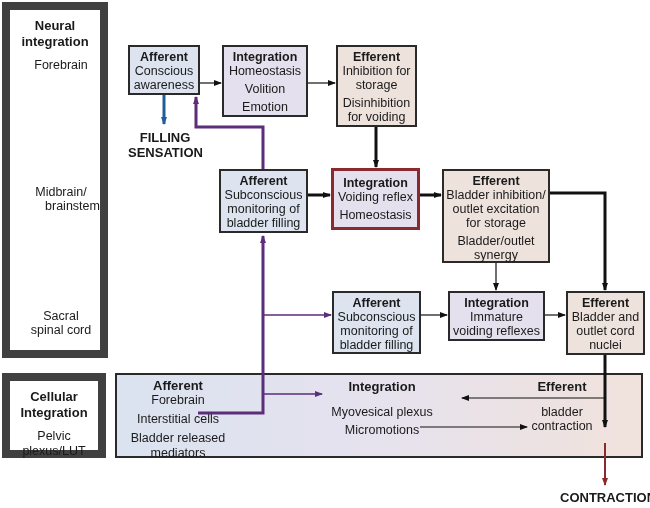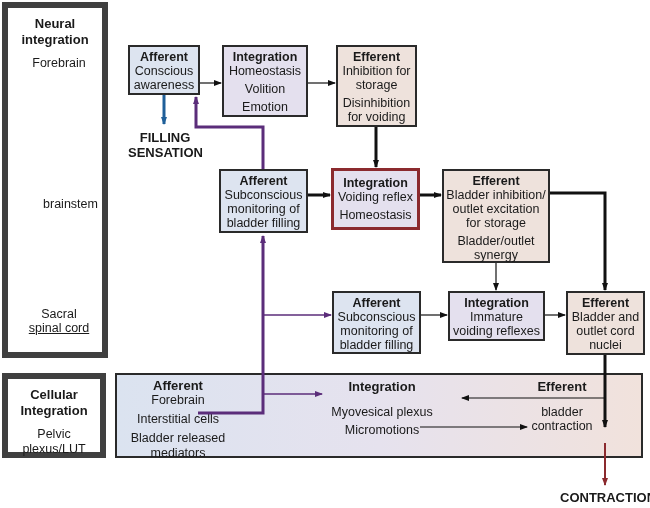--- a/index.html
+++ b/index.html
@@ -1,41 +1,42 @@
 <!DOCTYPE html>
 <html><head>
 <meta charset="utf-8">
 <style>
   html,body{margin:0;padding:0;background:#fff;}
   body{width:650px;height:508px;position:relative;overflow:hidden;font-family:"Liberation Sans",sans-serif;color:#1a1a1a;}
   .abs{position:absolute;box-sizing:border-box;}
-  .panel{border:6px solid #404040;background:#fff;}
+  .panel{border:8px solid #404040;background:#fff;}
   .box{border:2px solid #2a2a2a;text-align:center;font-size:12.5px;line-height:14px;padding-top:3px;}
   .aff{background:#dde4f0;}
   .int{background:#e4e0ee;}
   .eff{background:#eee2dc;}
   .red{border:3px solid #8b2a2e;}
   .box b{display:block;font-size:12.5px;}
   .gap{display:block;margin-top:4px;}
   .lbl{font-size:12.5px;text-align:center;line-height:15px;}
   .hd{font-weight:bold;font-size:13px;text-align:center;line-height:16px;}
   .cell{border:2px solid #2a2a2a;background:linear-gradient(90deg,#dbe3f0 0%,#e6e2ee 50%,#f1e2dc 100%);}
   .big{font-weight:bold;font-size:13px;}
   svg{position:absolute;left:0;top:0;}
 </style>
 </head>
 <body>
 
 <div class="abs panel" style="left:2px;top:2px;width:106px;height:356px;">
   <div class="hd" style="margin-top:8px;">Neural</div>
   <div class="hd">integration</div>
   <div class="abs lbl" style="left:0;width:102px;top:48px;">Forebrain</div>
+  <div class="abs lbl" style="left:0;width:102px;top:175px;">Midbrain/</div>
   <div class="abs lbl" style="left:0;width:125px;top:189px;">brainstem</div>
   <div class="abs lbl" style="left:0;width:102px;top:299px;">Sacral</div>
-  <div class="abs lbl" style="left:0;width:102px;top:313px;text-decoration:underline;">spinal cord</div>
+  <div class="abs lbl" style="left:0;width:102px;top:313px;">spinal cord</div>
 </div>
 
 <div class="abs panel" style="left:2px;top:373px;width:104px;height:85px;">
   <div class="hd" style="margin-top:8px;">Cellular</div>
   <div class="hd">Integration</div>
   <div class="lbl" style="margin-top:8px;">Pelvic plexus/LUT</div>
 </div>
 
 <div class="abs cell" style="left:115px;top:373px;width:528px;height:85px;">
   <div class="abs" style="left:0;top:3px;width:122px;text-align:center;font-size:12.5px;line-height:15px;">

